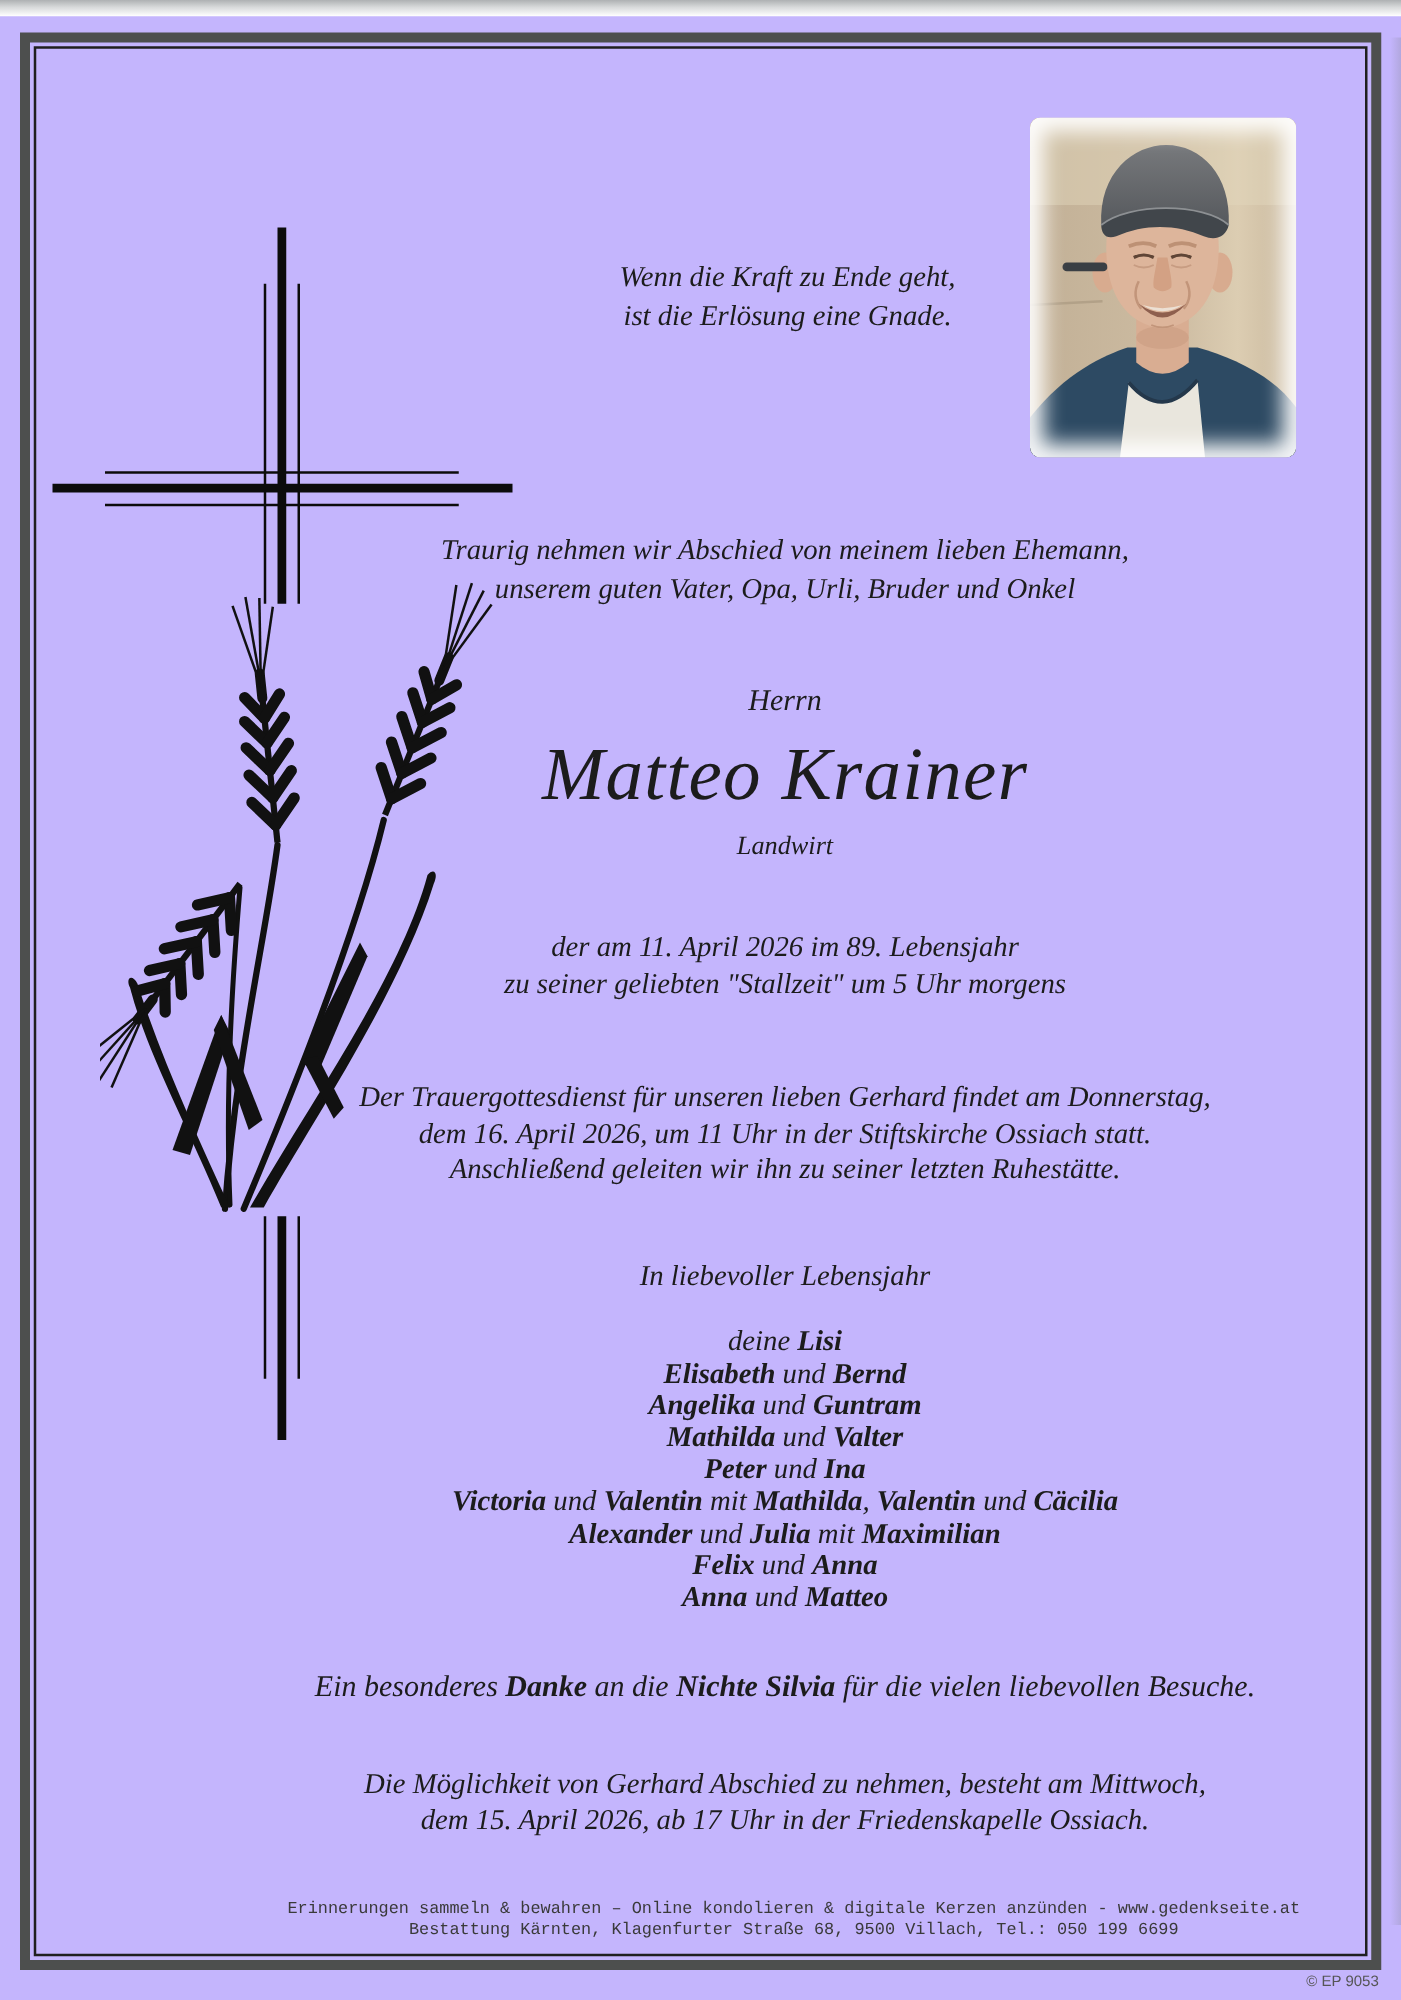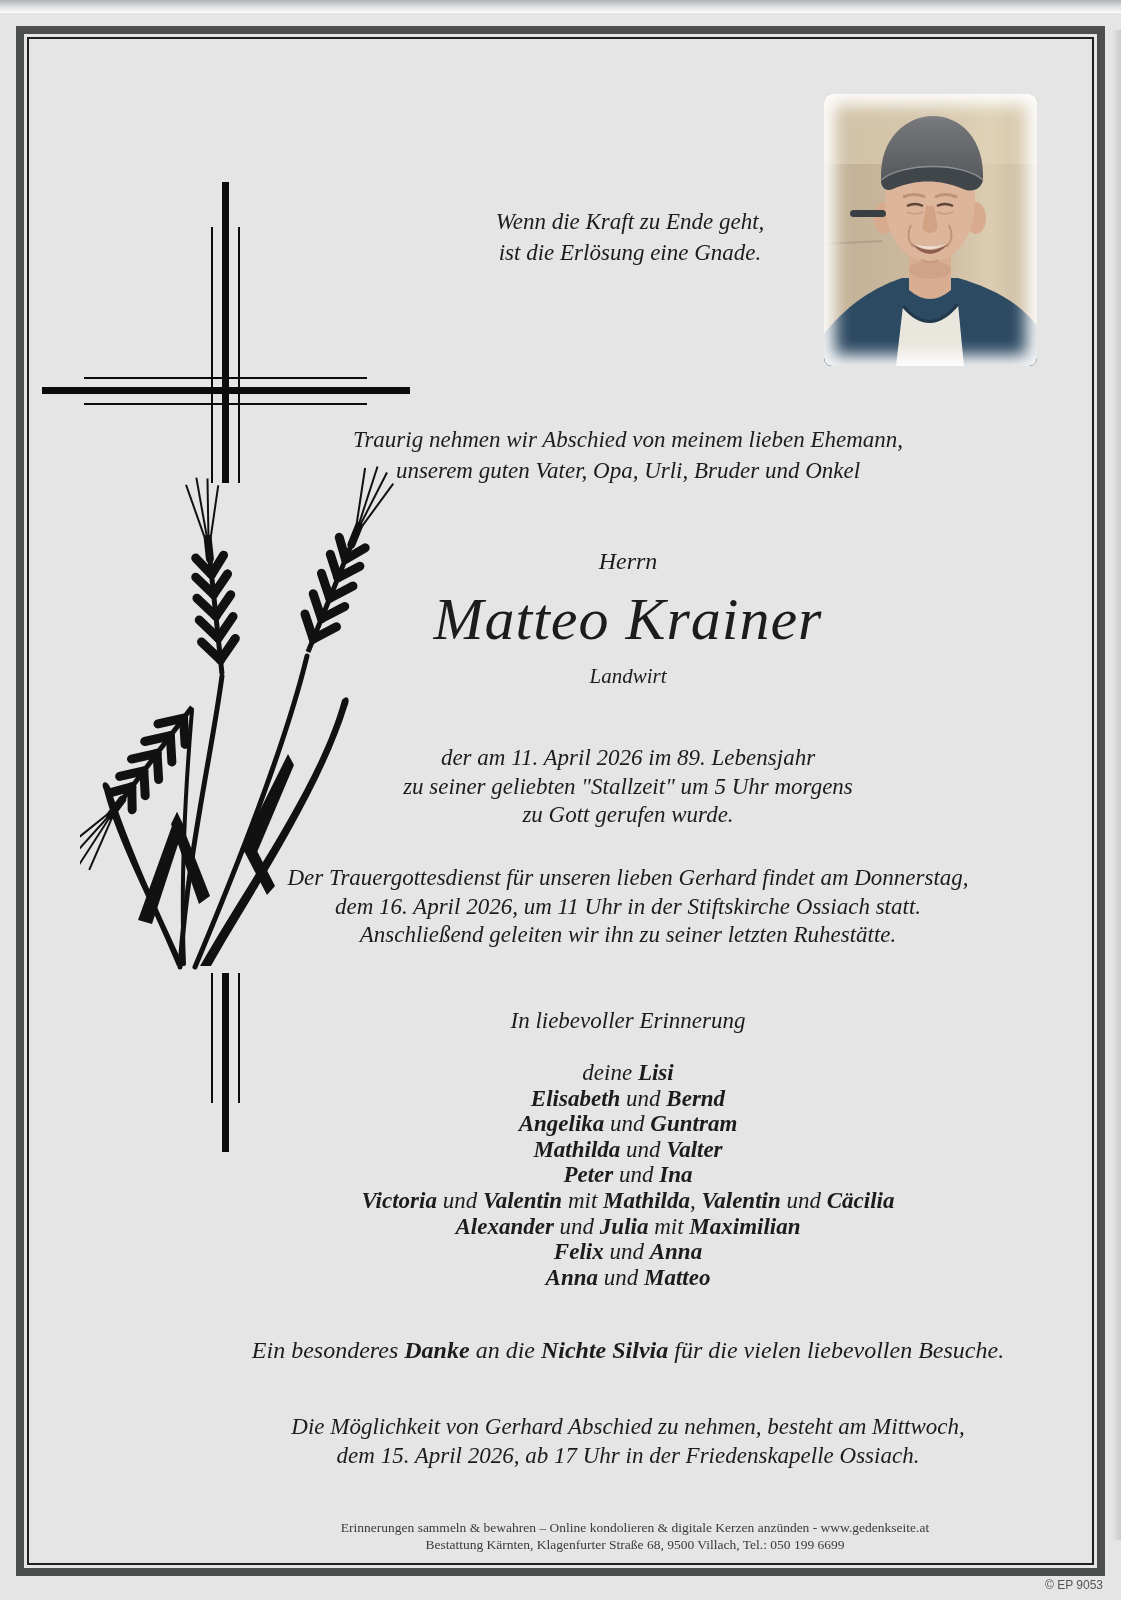--- a/index.html
+++ b/index.html
@@ -1,16 +1,16 @@
 <!DOCTYPE html>
 <html><head>
 <meta charset="utf-8">
 <style>
   html,body{margin:0;padding:0;background:#fff;}
-  .page{position:relative;width:1121px;height:1600px;background:#e5e5e5;overflow:hidden;
+  .page{position:relative;width:1121px;height:1600px;background:#c4b5fd;overflow:hidden;
         font-family:"Liberation Serif",serif;color:#1c1c1c;}
   
   .scan-top{position:absolute;top:0;left:0;width:100%;height:13px;
             background:linear-gradient(180deg,#aeb1b3 0%,#d8dadb 45%,#ffffff 100%);}
   .scan-right{position:absolute;top:30px;right:0;width:9px;height:1510px;
               background:linear-gradient(270deg,rgba(120,125,128,.25),rgba(255,255,255,0));}
   
   .frame-outer{position:absolute;left:16px;top:26px;width:1089px;height:1550px;
                border:8px solid #4d4f4e;box-sizing:border-box;}
   .frame-inner{position:absolute;inset:3px;border:2px solid #1f1f1f;}
@@ -24,21 +24,21 @@
   .salutation{left:278px;top:548px;width:700px;font-size:24px;}
   .name{left:178px;top:582px;width:900px;font-size:60px;line-height:74px;letter-spacing:1px;}
   .profession{left:278px;top:664px;width:700px;font-size:21px;}
   .death{left:258px;top:744px;width:740px;font-size:23px;line-height:28.5px;}
   .service{left:218px;top:864px;width:820px;font-size:23px;line-height:28.5px;}
   .remembrance{left:278px;top:1008px;width:700px;font-size:23px;}
   .mourners{left:158px;top:1060px;width:940px;font-size:23px;line-height:25.6px;}
   .thanks{left:158px;top:1337px;width:940px;font-size:24px;}
   .farewell{left:218px;top:1412px;width:820px;font-size:23px;line-height:29px;}
   .footer{position:absolute;left:185px;top:1520px;width:900px;text-align:center;
-          font-family:Liberation Serif, serif;font-size:13.5px;line-height:16.5px;
+          font-family:Liberation Mono, monospace;font-size:13.5px;line-height:16.5px;
           color:#3a3a3a;font-style:normal;}
   .print-code{position:absolute;right:18px;top:1578px;font-family:"Liberation Sans",sans-serif;
               font-size:12px;color:#555;}
   
   .photo{position:absolute;left:824px;top:94px;width:213px;height:272px;border-radius:8px;
          overflow:hidden;}
   .photo svg{display:block;}
   .photo-vignette{position:absolute;inset:0;border-radius:8px;
                   box-shadow:inset 0 0 16px 11px rgba(255,255,255,.95);pointer-events:none;}
   
@@ -182,30 +182,29 @@
 
   <div class="tb salutation">Herrn</div>
 
   <div class="tb name">Matteo Krainer</div>
 
   <div class="tb profession">Landwirt</div>
 
   <div class="tb death">
       <div class="line">der am 11. April 2026 im 89. Lebensjahr</div>
       <div class="line">zu seiner geliebten "Stallzeit" um 5 Uhr morgens</div>
-      <div class="line">zu Gott gerufen wurde.</div>
     </div>
 
   <div class="tb service">
       <div class="line">Der Trauergottesdienst für unseren lieben Gerhard findet am Donnerstag,</div>
       <div class="line">dem 16. April 2026, um 11 Uhr in der Stiftskirche Ossiach statt.</div>
       <div class="line">Anschließend geleiten wir ihn zu seiner letzten Ruhestätte.</div>
     </div>
 
-  <div class="tb remembrance">In liebevoller Erinnerung</div>
+  <div class="tb remembrance">In liebevoller Lebensjahr</div>
 
   <div class="tb mourners">
       <div class="line"><span>deine </span><span class="b">Lisi</span></div>
       <div class="line"><span class="b">Elisabeth</span><span> und </span><span class="b">Bernd</span></div>
       <div class="line"><span class="b">Angelika</span><span> und </span><span class="b">Guntram</span></div>
       <div class="line"><span class="b">Mathilda</span><span> und </span><span class="b">Valter</span></div>
       <div class="line"><span class="b">Peter</span><span> und </span><span class="b">Ina</span></div>
       <div class="line"><span class="b">Victoria</span><span> und </span><span class="b">Valentin</span><span> mit </span><span class="b">Mathilda</span><span>, </span><span class="b">Valentin</span><span> und </span><span class="b">Cäcilia</span></div>
       <div class="line"><span class="b">Alexander</span><span> und </span><span class="b">Julia</span><span> mit </span><span class="b">Maximilian</span></div>
       <div class="line"><span class="b">Felix</span><span> und </span><span class="b">Anna</span></div>

